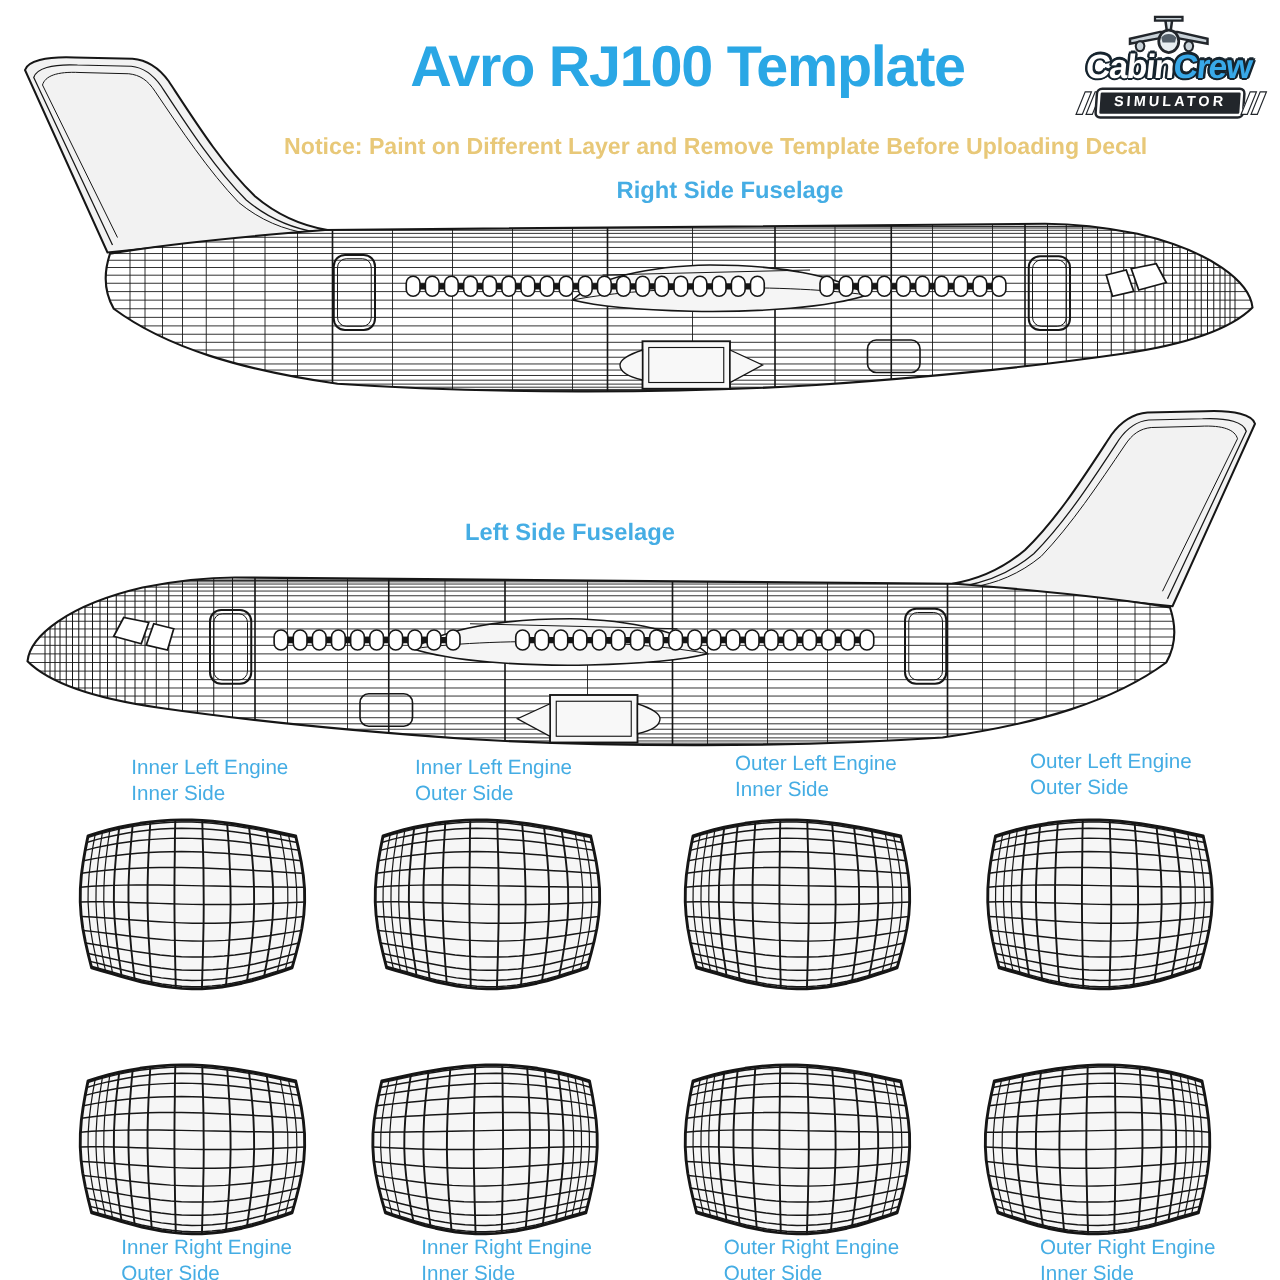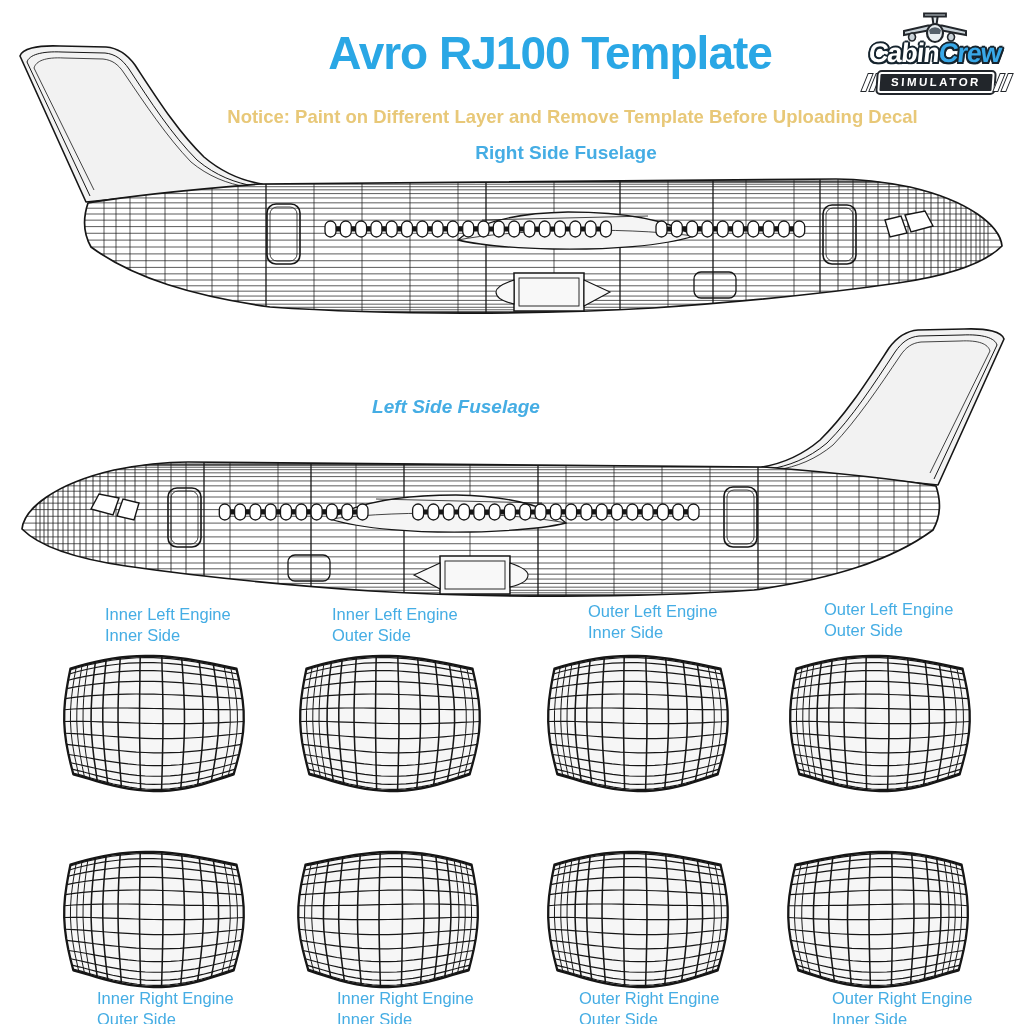--- a/index.html
+++ b/index.html
@@ -74,21 +74,21 @@
   </div>
   <div class="slash" style="left:12px;"></div>
   <div class="slash" style="left:20px;"></div>
   <div class="logo-banner">SIMULATOR</div>
   <div class="slash" style="left:144px;"></div>
   <div class="slash" style="left:152px;"></div>
 </div>
 
 <div class="abs notice">Notice: Paint on Different Layer and Remove Template Before Uploading Decal</div>
 
-<div class="abs section-label" style="left:566px;top:142px;">Right Side Fuselage</div>
+<div class="abs section-label" style="left:584px;top:142px;">Right Side Fuselage</div>
 <svg class="abs" style="left:8px;top:40px;" width="1000" height="278" viewBox="0 0 1000 278" id="plane-right">
     <g>
       <path d="M78,162 L12,16 C14,9 28,5 52,6 L98,7 C110,8 119,14 127,25 C148,57 170,92 196,117 C216,134 236,141 254,144 Z" fill="#f2f2f2" stroke="#161616" stroke-width="1.6" stroke-linejoin="round"></path>
       <path d="M82,156 L19,22 C21,15 33,11 54,12 L97,13 C107,14 114,19 121,29 C142,61 164,95 189,120 C208,136 228,143 246,146" fill="none" stroke="#161616" stroke-width="1"></path>
       <path d="M86,150 L26,28 C28,21 37,17 56,18 L95,19 C104,20 110,24 116,33 C137,64 159,97 183,122 C200,136 219,144 240,147" fill="none" stroke="#161616" stroke-width="0.8"></path>
       <path d="M80,163 C75,178 75,193 83,207 C125,238 185,256 262,267 C380,275 530,275 645,268 C745,261 835,251 890,243 C938,236 976,224 994,206 C992,186 962,161 902,147 C872,141 850,139 828,139 L252,144 C190,149 120,156 80,163 Z" fill="#ffffff" stroke="none"></path>
       <g clip-path="url(#fus-r)">
         <line x1="60" y1="141" x2="1000" y2="141" stroke="#161616" stroke-width="0.7"></line>
         <line x1="60" y1="141.36155490569396" x2="1000" y2="141.36155490569396" stroke="#161616" stroke-width="0.7"></line>
         <line x1="60" y1="142.44225835156882" x2="1000" y2="142.44225835156882" stroke="#161616" stroke-width="0.7"></line>
@@ -210,21 +210,21 @@
       <path d="M877,180 L893,176 L899,193 L882,197 Z" fill="#ffffff" stroke="#161616" stroke-width="1.4"></path>
       <path d="M897,175 L917,171 L925,186 L903,192 Z" fill="#ffffff" stroke="#161616" stroke-width="1.4"></path>
     </g>
     <defs>
       <clipPath id="fus-r">
         <path d="M80,163 C75,178 75,193 83,207 C125,238 185,256 262,267 C380,275 530,275 645,268 C745,261 835,251 890,243 C938,236 976,224 994,206 C992,186 962,161 902,147 C872,141 850,139 828,139 L252,144 C190,149 120,156 80,163 Z"></path>
       </clipPath>
     </defs>
   </svg>
 
-<div class="abs section-label" style="left:456px;top:396px;font-style:italic;">Left Side Fuselage</div>
+<div class="abs section-label" style="left:456px;top:416px;">Left Side Fuselage</div>
 <svg class="abs" style="left:16px;top:323px;" width="1000" height="278" viewBox="0 0 1000 278" id="plane-left">
     <g transform="translate(1000,0) scale(-1,1)">
       <path d="M78,162 L12,16 C14,9 28,5 52,6 L98,7 C110,8 119,14 127,25 C148,57 170,92 196,117 C216,134 236,141 254,144 Z" fill="#f2f2f2" stroke="#161616" stroke-width="1.6" stroke-linejoin="round"></path>
       <path d="M82,156 L19,22 C21,15 33,11 54,12 L97,13 C107,14 114,19 121,29 C142,61 164,95 189,120 C208,136 228,143 246,146" fill="none" stroke="#161616" stroke-width="1"></path>
       <path d="M86,150 L26,28 C28,21 37,17 56,18 L95,19 C104,20 110,24 116,33 C137,64 159,97 183,122 C200,136 219,144 240,147" fill="none" stroke="#161616" stroke-width="0.8"></path>
       <path d="M80,163 C75,178 75,193 83,207 C125,238 185,256 262,267 C380,275 530,275 645,268 C745,261 835,251 890,243 C938,236 976,224 994,206 C992,186 962,161 902,147 C872,141 850,139 828,139 L252,144 C190,149 120,156 80,163 Z" fill="#ffffff" stroke="none"></path>
       <g clip-path="url(#fus-l)">
         <line x1="60" y1="141" x2="1000" y2="141" stroke="#161616" stroke-width="0.7"></line>
         <line x1="60" y1="141.36155490569396" x2="1000" y2="141.36155490569396" stroke="#161616" stroke-width="0.7"></line>
         <line x1="60" y1="142.44225835156882" x2="1000" y2="142.44225835156882" stroke="#161616" stroke-width="0.7"></line>

